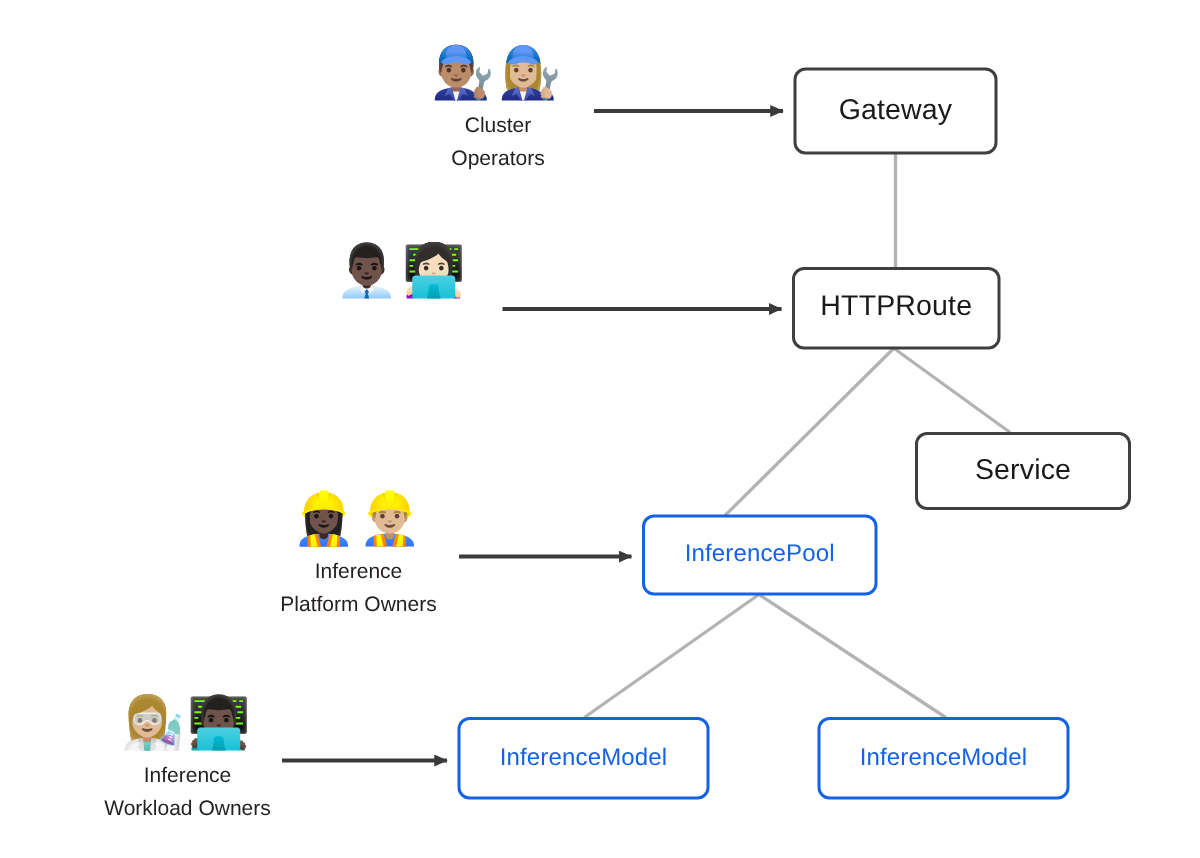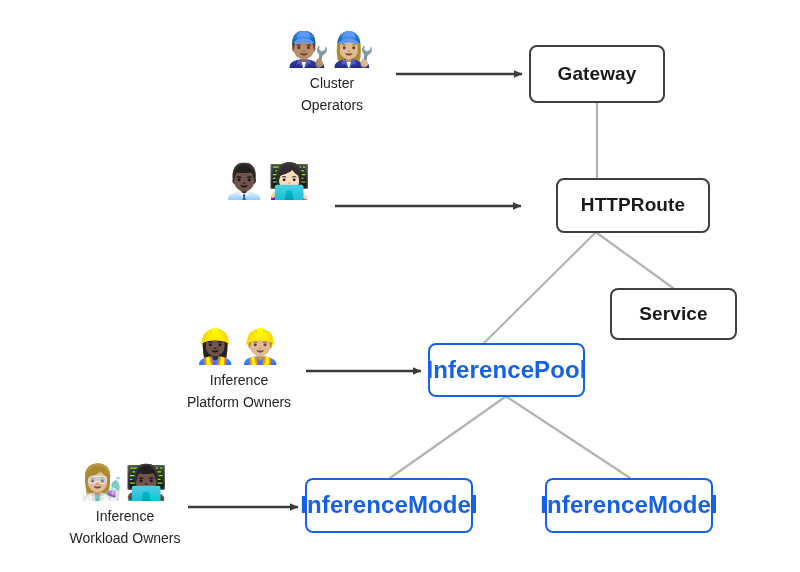--- a/index.html
+++ b/index.html
@@ -32,36 +32,36 @@
     display: flex;
     align-items: center;
     justify-content: center;
     background: #ffffff;
     border-radius: 8px;
     text-align: center;
     line-height: 1.1;
   }
   .node .node-label {
     display: block;
-    font-weight: bold;
+    font-weight: normal;
     letter-spacing: 0.1px;
   }
   .node.core {
     border: 2px solid #3f3f3f;
   }
   .node.core .node-label {
     color: #1a1a1a;
     font-size: 19px;
   }
   .node.api {
     border: 2.5px solid #1562e8;
   }
   .node.api .node-label {
     color: #1562e8;
-    font-size: 24px;
+    font-size: 16px;
   }
   .persona {
     position: absolute;
     text-align: center;
     width: 210px;
   }
   .persona .glyphs {
     font-size: 34px;
     line-height: 42px;
     letter-spacing: 2px;
@@ -101,25 +101,25 @@
       <line x1="335" y1="206" x2="521" y2="206" marker-end="url(#arrowhead)"></line>
       <line x1="306" y1="371" x2="421" y2="371" marker-end="url(#arrowhead)"></line>
       <line x1="188" y1="507" x2="298" y2="507" marker-end="url(#arrowhead)"></line>
     </g>
   </svg>
 
   <div class="node core" style="left:529px; top:45px; width:136px; height:58px;">
     <span class="node-label">Gateway</span>
   </div>
 
-  <div class="node core" style="left:556px; top:178px; width:154px; height:55px;text-align:center;">
+  <div class="node core" style="left:528px; top:178px; width:139px; height:55px;text-align:center;">
     <span class="node-label">HTTPRoute</span>
   </div>
 
-  <div class="node core" style="left:610px; top:288px; width:127px; height:52px;">
+  <div class="node core" style="left:610px; top:288px; width:144px; height:52px;">
     <span class="node-label">Service</span>
   </div>
 
   <div class="node api" style="left:428px; top:343px; width:157px; height:54px;">
     <span class="node-label">InferencePool</span>
   </div>
 
   <div class="node api" style="left:305px; top:478px; width:168px; height:55px;">
     <span class="node-label">InferenceModel</span>
   </div>

